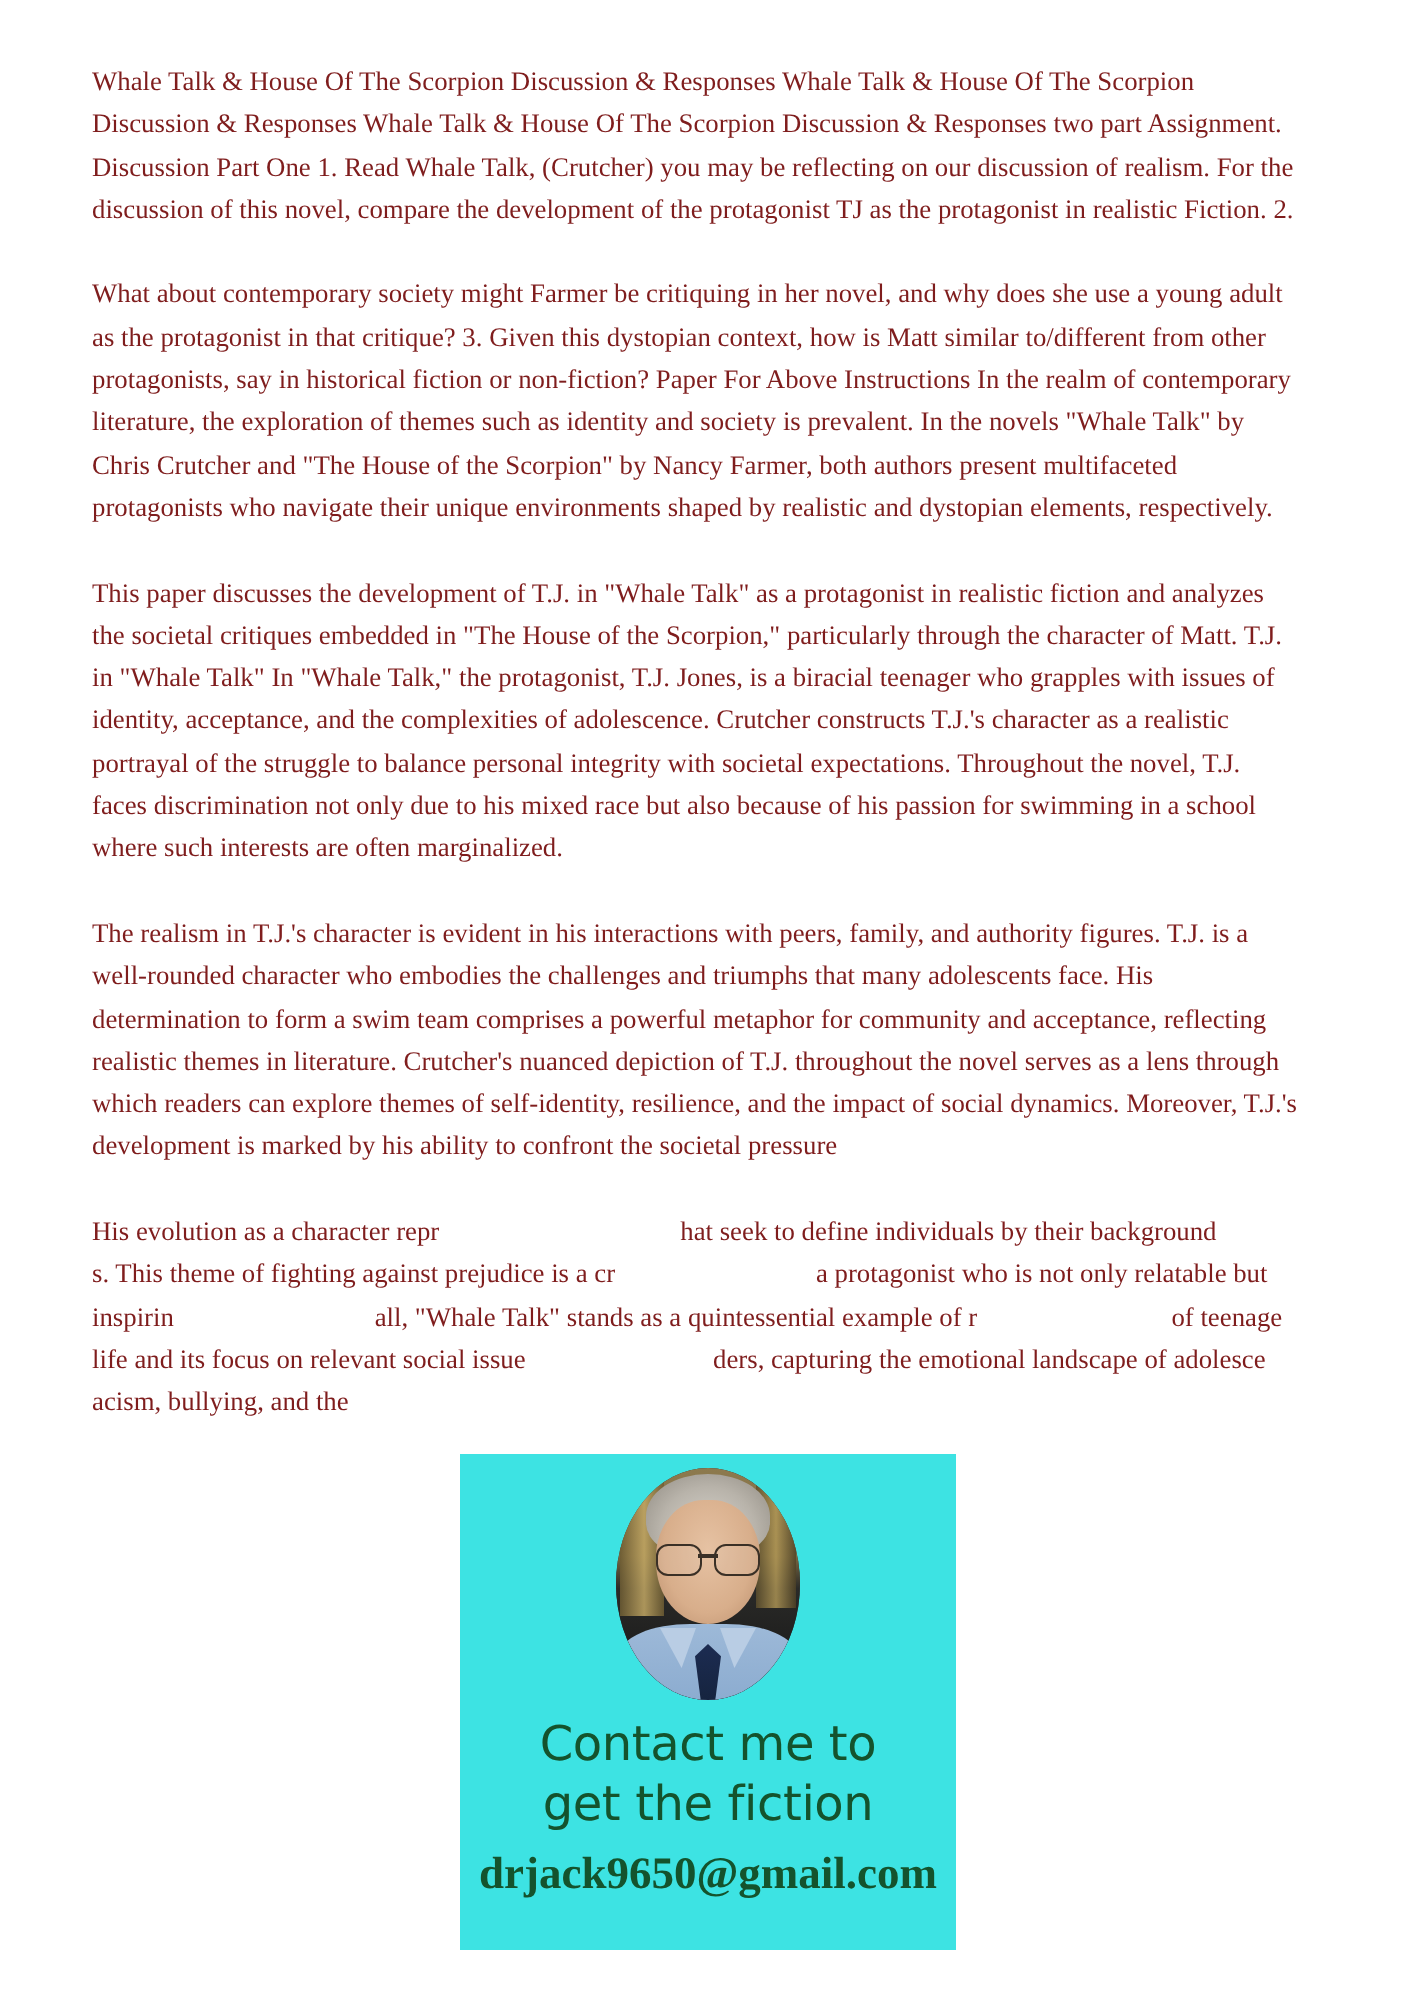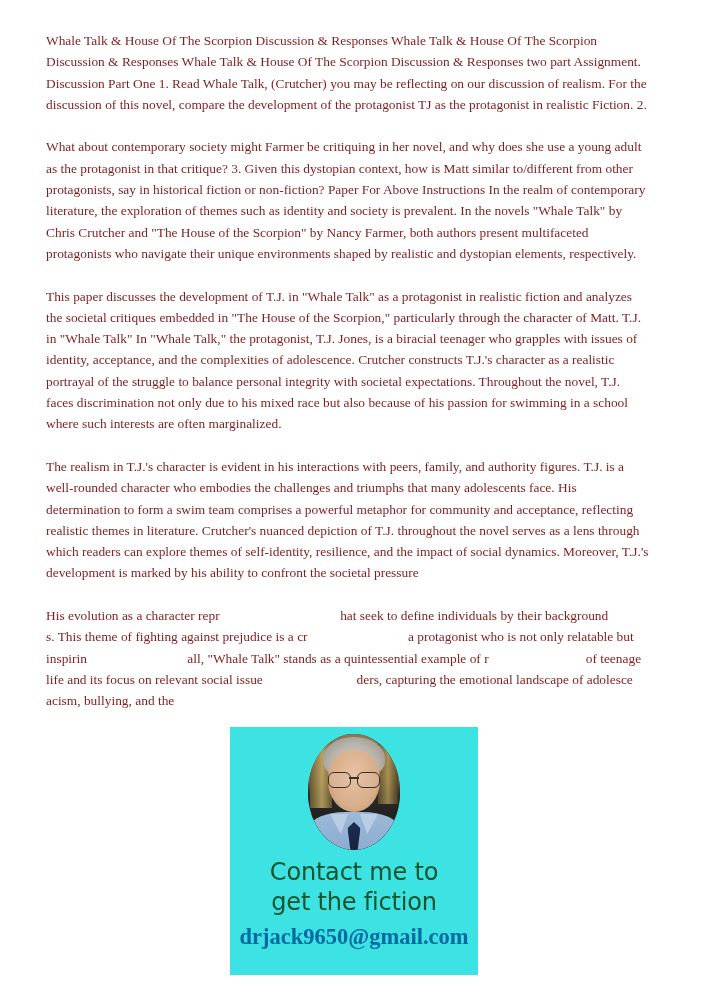--- a/index.html
+++ b/index.html
@@ -139,21 +139,21 @@
     font-size: 24px;
     line-height: 30px;
     color: #14532d;
     letter-spacing: -0.2px;
   }
   .overlay-email {
     font-family: "Liberation Serif", "DejaVu Serif", serif;
     font-weight: bold;
     font-size: 22.5px;
     line-height: 28px;
-    color: #0369a1;
+    color: #14532d;
     margin-top: 6px;
     text-align: center;
   }
 </style>
 </head>
 <body>
 
 <div class="page">
 
   <div class="doc-body">

